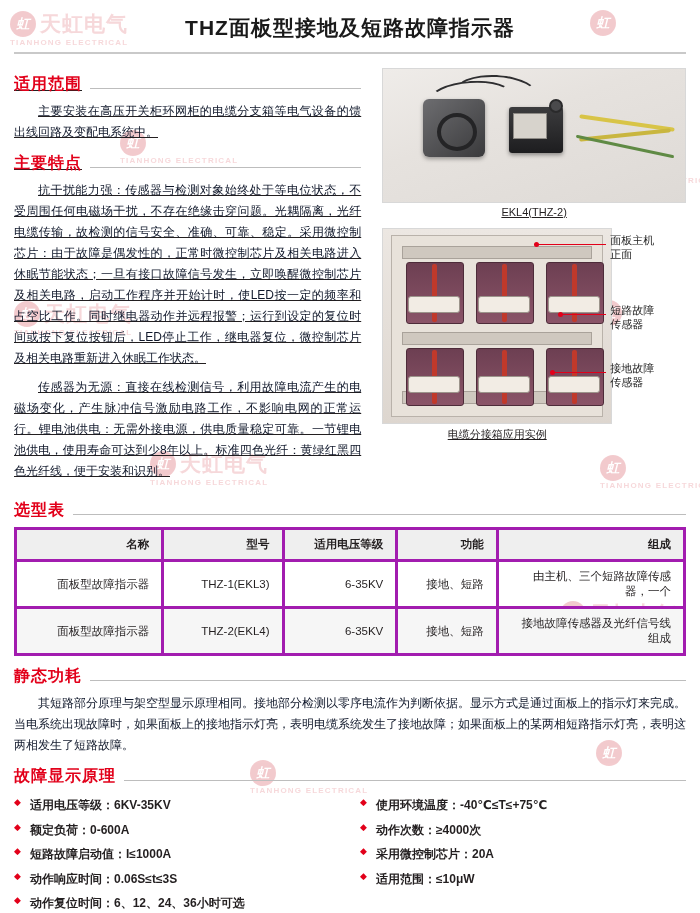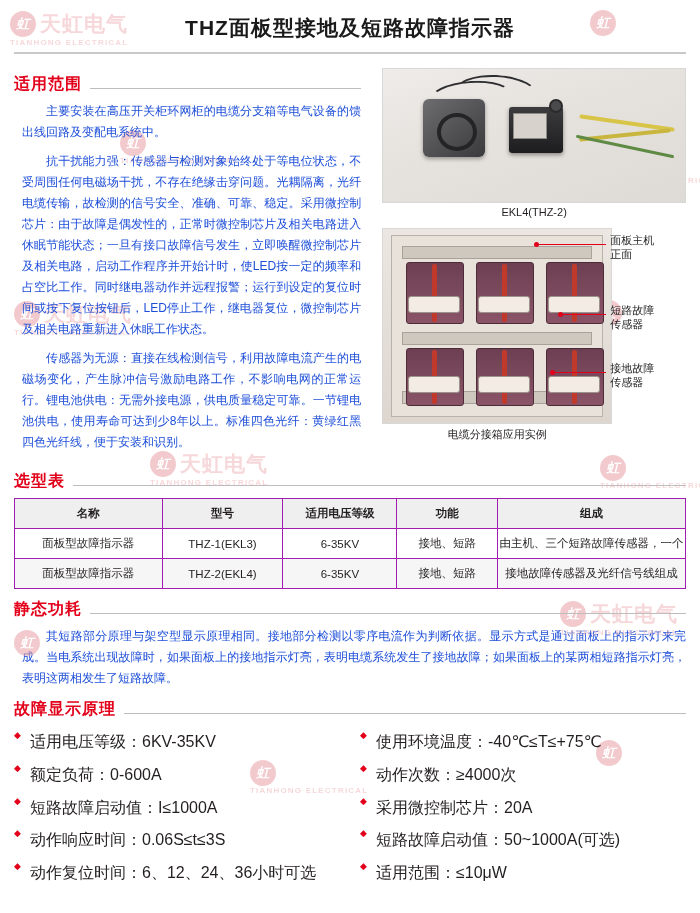--- a/index.html
+++ b/index.html
@@ -64,31 +64,31 @@
     white-space:nowrap;
   }
   .sec-head .line {
     flex:1;
     height:1px;
     background:#bdbdbd;
     margin:0 0 6px 8px;
   }
 
   
-  .top-wrap { display:flex; gap:21px; position:relative; z-index:3; }
+  .top-wrap { display:flex; gap:21px; position:relative; z-index:3;text-decoration:underline; }
   .col-left { width:352px; }
   .col-right { width:308px; }
 
   p.body {
-    margin:0 0 8px 8px;
+    margin:0 0 8px 0;
     font-size:12px;
     line-height:1.75;
     text-align:justify;
     text-indent:2em;
-    color:#1d4ed8;
+    color:#0f172a;
   }
 
   
   .photo-box {
     border:1px solid #d8d8d8;
     background:#f7f5f3;
     position:relative;
     overflow:hidden;
   }
   .photo1 { height:135px; margin-top:4px; }
@@ -171,42 +171,43 @@
   
   table.sel {
     width:100%;
     border-collapse:collapse;
     font-size:11.5px;
     position:relative;
     z-index:3;
     background:rgba(255,255,255,0.0);
   }
   table.sel th, table.sel td {
-    border:1px solid #a21caf;
-    padding:7px 0;
-    text-align:center;
+    border:3px solid #a21caf;
+    padding:7px 12px;
+    text-align:right;
     vertical-align:middle;
   }
   table.sel thead th { background:#efefef; font-weight:bold; }
   table.sel tbody tr:nth-child(2) td { background:#f6f6f6; }
 
   
   .spec-cols {
     display:flex;
     gap:20px;
     position:relative; z-index:3;
     margin-top:4px;
   }
   .spec-cols ul { list-style:none; margin:0; padding:0; width:50%; }
   .spec-cols li {
-    font-size:16px;
+    font-size:12px;
     line-height:2.05;
     position:relative;
     padding-left:16px;
     white-space:nowrap;
+    font-weight:bold;
   }
   .spec-cols li:before {
     content:"\25C6";
     position:absolute; left:0; top:0;
     color:#e2001a;
     font-size:9px;
   }
 </style>
 </head>
 <body>
@@ -292,20 +293,24 @@
   <div class="top-wrap">
 
     <div class="col-left">
 
       <div class="sec-head">
         <span class="txt">适用范围</span>
         <span class="line"></span>
       </div>
       <p class="body">主要安装在高压开关柜环网柜的电缆分支箱等电气设备的馈出线回路及变配电系统中。</p>
 
+      <div class="sec-head">
+        <span class="txt">主要特点</span>
+        <span class="line"></span>
+      </div>
       <p class="body">抗干扰能力强：传感器与检测对象始终处于等电位状态，不受周围任何电磁场干扰，不存在绝缘击穿问题。光耦隔离，光纤电缆传输，故检测的信号安全、准确、可靠、稳定。采用微控制芯片：由于故障是偶发性的，正常时微控制芯片及相关电路进入休眠节能状态；一旦有接口故障信号发生，立即唤醒微控制芯片及相关电路，启动工作程序并开始计时，使LED按一定的频率和占空比工作。同时继电器动作并远程报警；运行到设定的复位时间或按下复位按钮后，LED停止工作，继电器复位，微控制芯片及相关电路重新进入休眠工作状态。</p>
       <p class="body">传感器为无源：直接在线检测信号，利用故障电流产生的电磁场变化，产生脉冲信号激励电路工作，不影响电网的正常运行。锂电池供电：无需外接电源，供电质量稳定可靠。一节锂电池供电，使用寿命可达到少8年以上。标准四色光纤：黄绿红黑四色光纤线，便于安装和识别。</p>
     </div>
 
     <div class="col-right">
 
       <div class="photo-box photo1">
         <div class="p1-bg"></div>
         <div class="cable c1"></div>
         <div class="cable c2"></div>
@@ -425,18 +430,17 @@
       <li>适用电压等级：6KV-35KV</li>
       <li>额定负荷：0-600A</li>
       <li>短路故障启动值：I≤1000A</li>
       <li>动作响应时间：0.06S≤t≤3S</li>
       <li>动作复位时间：6、12、24、36小时可选</li>
     </ul>
     <ul>
       <li>使用环境温度：-40℃≤T≤+75℃</li>
       <li>动作次数：≥4000次</li>
       <li>采用微控制芯片：20A</li>
-      <li>短路故障启动值：50~1000A(可选)</li>
       <li>适用范围：≤10μW</li>
     </ul>
   </div>
 
 </div>
 
 </body></html>

